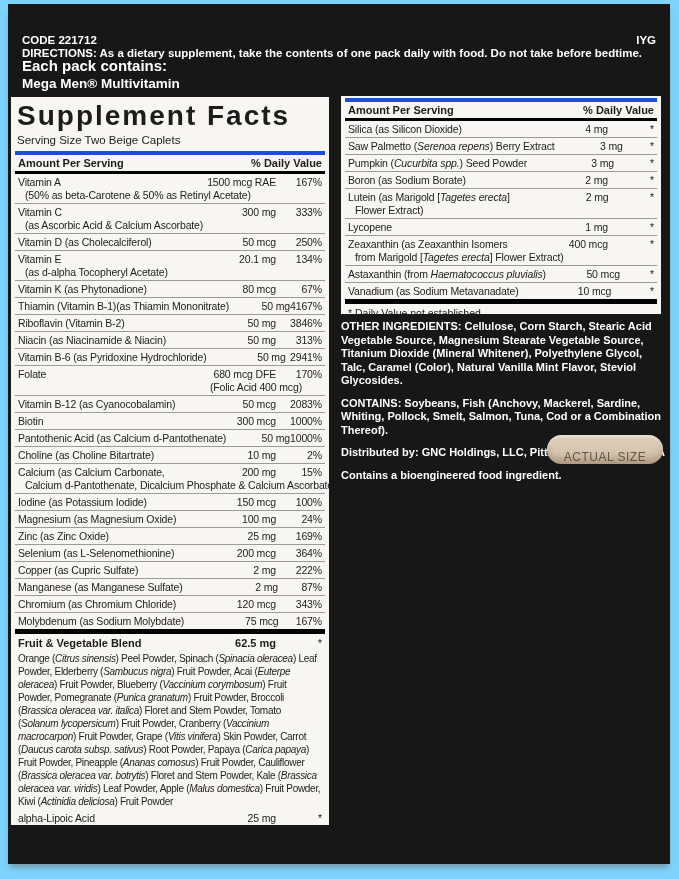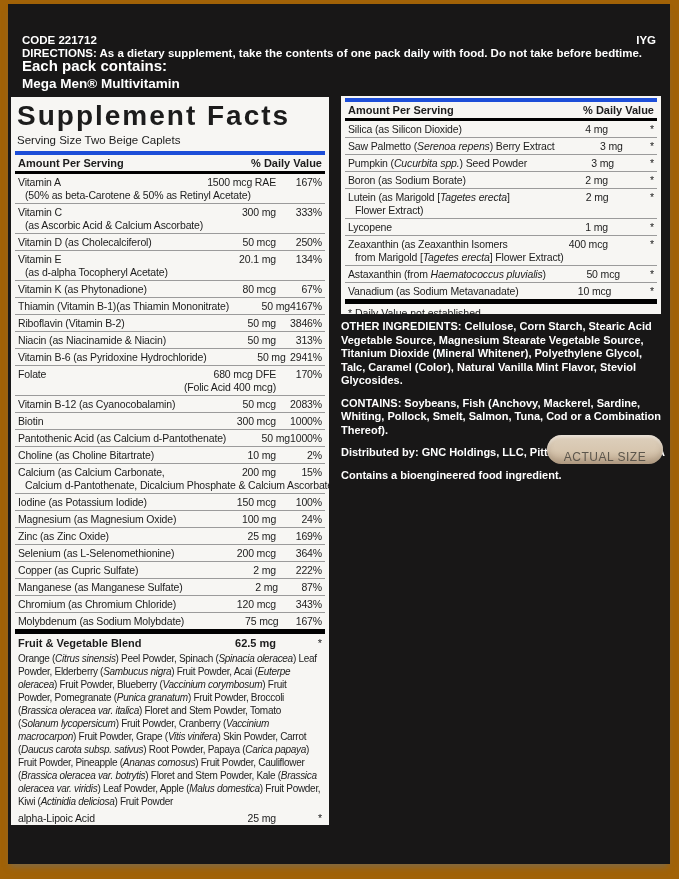--- a/index.html
+++ b/index.html
@@ -1,16 +1,16 @@
 <!DOCTYPE html>
 <html><head>
 <meta charset="utf-8">
 <style>
   html,body{margin:0;padding:0;background:#ffffff;}
-  .stage{position:relative;width:679px;height:879px;background:#a16207;overflow:hidden;
+  .stage{position:relative;width:679px;height:879px;background:#7dd3fc;overflow:hidden;
          font-family:"Liberation Sans",sans-serif;text-decoration:underline;}
   .label{position:absolute;left:8px;top:4px;width:662px;height:860px;background:#181717;
          color:#fff;box-shadow:0 5px 6px -2px rgba(110,110,105,.65);}
   
   .hdr{position:absolute;left:14px;top:30px;width:634px;font-weight:bold;}
   .hdr-line1{display:flex;justify-content:space-between;font-size:11.5px;line-height:13px;}
   .hdr-directions{font-size:11.5px;line-height:12.5px;margin-top:0;}
   .hdr-pack{font-size:15px;line-height:12.5px;}
   .hdr-product{font-size:13.5px;line-height:15px;margin-top:4px;}
   
@@ -23,21 +23,21 @@
   .thead{display:flex;justify-content:space-between;font-weight:bold;font-size:11px;line-height:14px;
          padding:1px 3px;border-top:4px solid #1d4ed8;border-bottom:3px solid #000;}
   .rows .frow{border-top:1px solid #9b9b9b;padding:1.5px 3px;font-size:10.5px;line-height:13px;
               letter-spacing:-0.15px;}
   .rows .frow:first-child{border-top:none;}
   .l1{display:flex;}
   .l1 .n{flex:1;white-space:nowrap;}
   .l1 .amt{width:100px;text-align:right;white-space:nowrap;}
   .l1 .dv{width:46px;text-align:right;white-space:nowrap;}
   .sub{padding-left:7px;white-space:nowrap;}
-  .sub-amt{text-align:right;margin-right:46px;padding-left:0;}
+  .sub-amt{text-align:right;margin-right:20px;padding-left:0;}
   .blend-head{display:flex;font-weight:bold;font-size:11px;line-height:15px;border-top:5px solid #000;
               padding:2px 3px 0 3px;}
   .blend-head .n{flex:1;}
   .blend-head .amt{width:100px;text-align:right;}
   .blend-head .dv{width:46px;text-align:right;font-weight:normal;}
   .blend-desc{font-size:10px;line-height:13px;letter-spacing:-0.3px;padding:1px 3px 2px 3px;color:#222;}
   .footnote{font-size:10.5px;line-height:15px;border-top:5px solid #000;padding:2px 3px;}
   
   .info{position:absolute;left:333px;top:316px;width:326px;font-weight:bold;font-size:11px;
         line-height:13.5px;}

